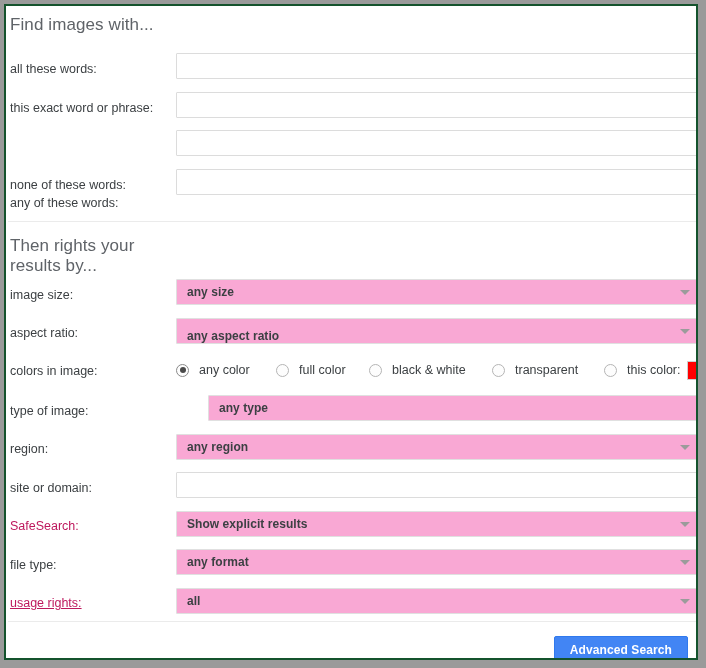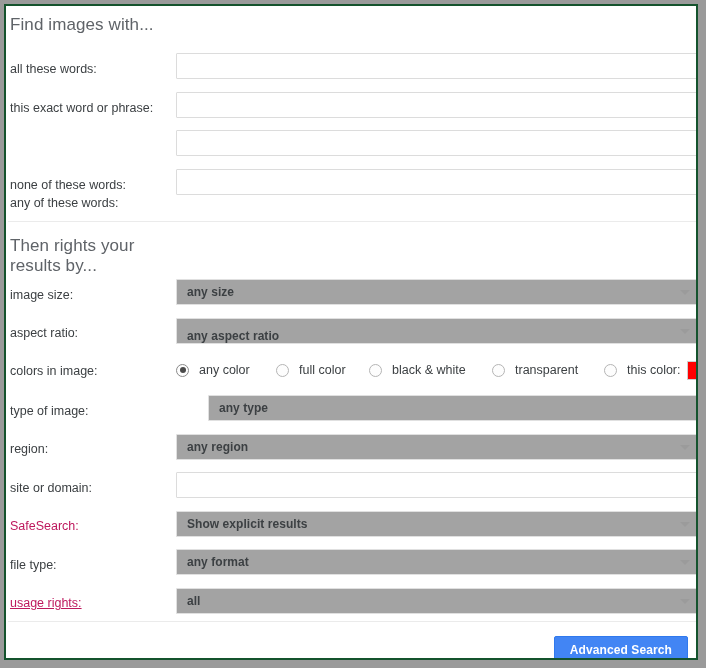--- a/index.html
+++ b/index.html
@@ -95,21 +95,21 @@
   }
 
   
   .select-box {
     position: absolute;
     left: 170px;
     width: 524px;
     height: 26px;
     box-sizing: border-box;
     border: 1px solid #e0e0e0;
-    background: #a3a3a3;
+    background: #f9a8d4;
     border-radius: 1px;
     display: flex;
     align-items: center;
   }
   .select-value {
     font-size: 12px;
     color: #3c4043;
     font-weight: bold;
     padding-left: 10px;
     letter-spacing: 0.05px;

